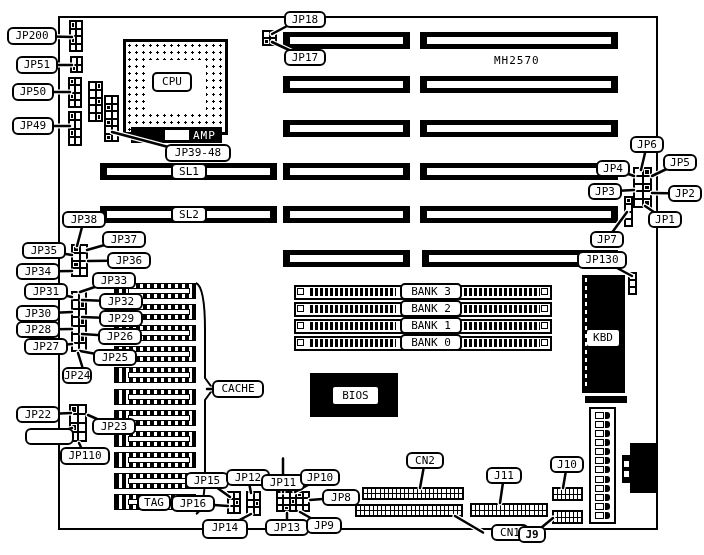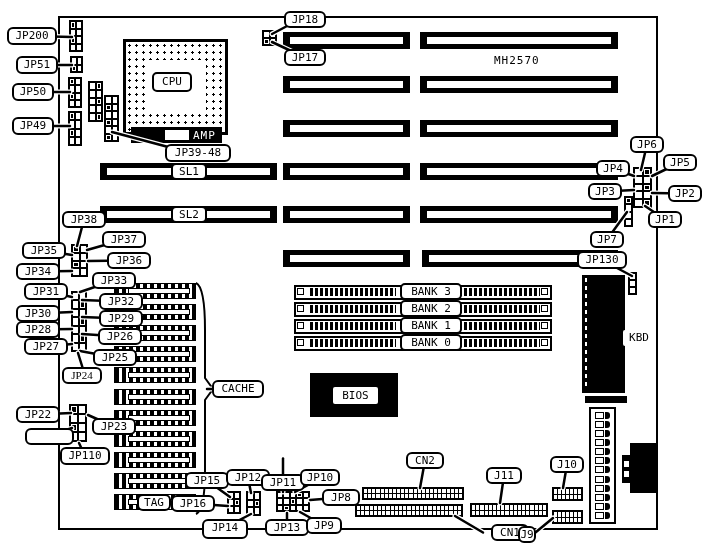--- a/index.html
+++ b/index.html
@@ -666,44 +666,44 @@
       <div class="abs callout" style="left: 16px; top: 263px; width: 44px; height: 17px; line-height: 13px;">JP34</div>
       <div class="abs callout" style="left: 92px; top: 272px; width: 44px; height: 17px; line-height: 13px;">JP33</div>
       <div class="abs callout" style="left: 24px; top: 283px; width: 44px; height: 17px; line-height: 13px;">JP31</div>
       <div class="abs callout" style="left: 99px; top: 293px; width: 44px; height: 17px; line-height: 13px;">JP32</div>
       <div class="abs callout" style="left: 16px; top: 305px; width: 44px; height: 17px; line-height: 13px;">JP30</div>
       <div class="abs callout" style="left: 99px; top: 310px; width: 44px; height: 17px; line-height: 13px;">JP29</div>
       <div class="abs callout" style="left: 16px; top: 321px; width: 44px; height: 17px; line-height: 13px;">JP28</div>
       <div class="abs callout" style="left: 98px; top: 328px; width: 44px; height: 17px; line-height: 13px;">JP26</div>
       <div class="abs callout" style="left: 24px; top: 338px; width: 44px; height: 17px; line-height: 13px;">JP27</div>
       <div class="abs callout" style="left: 93px; top: 349px; width: 44px; height: 17px; line-height: 13px;">JP25</div>
-      <div class="abs callout" style="left: 62px; top: 367px; width: 40px; height: 17px; line-height: 13px; font-family: Liberation Serif, serif;">JP24</div>
+      <div class="abs callout" style="left: 62px; top: 367px; width: 30px; height: 17px; line-height: 13px;">JP24</div>
       <div class="abs callout" style="left: 16px; top: 406px; width: 44px; height: 17px; line-height: 13px;">JP22</div>
       <div class="abs callout" style="left: 92px; top: 418px; width: 44px; height: 17px; line-height: 13px;">JP23</div>
       <div class="abs callout" style="left: 25px; top: 428px; width: 44px; height: 17px; line-height: 13px; padding-left: 45px;">JP21</div>
       <div class="abs callout" style="left: 60px; top: 447px; width: 50px; height: 18px; line-height: 14px;">JP110</div>
       <div class="abs callout" style="left: 137px; top: 494px; width: 34px; height: 17px; line-height: 13px;">TAG</div>
       <div class="abs callout" style="left: 171px; top: 495px; width: 44px; height: 17px; line-height: 13px;">JP16</div>
       <div class="abs callout" style="left: 185px; top: 472px; width: 44px; height: 17px; line-height: 13px;">JP15</div>
       <div class="abs callout" style="left: 226px; top: 469px; width: 44px; height: 17px; line-height: 13px;">JP12</div>
       <div class="abs callout" style="left: 202px; top: 519px; width: 46px; height: 20px; line-height: 13px;">JP14</div>
       <div class="abs callout" style="left: 261px; top: 474px; width: 44px; height: 17px; line-height: 13px;">JP11</div>
       <div class="abs callout" style="left: 300px; top: 469px; width: 40px; height: 17px; line-height: 13px;">JP10</div>
       <div class="abs callout" style="left: 322px; top: 489px; width: 38px; height: 17px; line-height: 13px;">JP8</div>
       <div class="abs callout" style="left: 265px; top: 519px; width: 44px; height: 17px; line-height: 13px;">JP13</div>
       <div class="abs callout" style="left: 306px; top: 517px; width: 36px; height: 17px; line-height: 13px;">JP9</div>
       <div class="abs callout" style="left: 406px; top: 452px; width: 38px; height: 17px; line-height: 13px;">CN2</div>
       <div class="abs callout" style="left: 486px; top: 467px; width: 36px; height: 17px; line-height: 13px;">J11</div>
       <div class="abs callout" style="left: 550px; top: 456px; width: 34px; height: 17px; line-height: 13px;">J10</div>
       <div class="abs callout" style="left: 491px; top: 524px; width: 38px; height: 17px; line-height: 13px;">CN1</div>
-      <div class="abs callout" style="left: 518px; top: 526px; width: 18px; height: 17px; line-height: 13px;">J9</div>
+      <div class="abs callout" style="left: 518px; top: 526px; width: 28px; height: 17px; line-height: 13px; font-weight: bold;">J9</div>
       <div class="abs callout" style="left: 212px; top: 380px; width: 52px; height: 18px; line-height: 14px;">CACHE</div>
       <div class="abs partlabel" style="left: 152px; top: 72px; width: 40px; height: 20px; line-height: 16px;">CPU</div>
       <div class="abs partlabel" style="left: 171px; top: 163px; width: 36px; height: 17px; line-height: 13px;">SL1</div>
       <div class="abs partlabel" style="left: 171px; top: 206px; width: 36px; height: 17px; line-height: 13px;">SL2</div>
       <div class="abs partlabel" style="left: 400px; top: 283px; width: 62px; height: 17px; line-height: 13px;">BANK 3</div>
       <div class="abs partlabel" style="left: 400px; top: 300px; width: 62px; height: 17px; line-height: 13px;">BANK 2</div>
       <div class="abs partlabel" style="left: 400px; top: 317px; width: 62px; height: 17px; line-height: 13px;">BANK 1</div>
       <div class="abs partlabel" style="left: 400px; top: 334px; width: 62px; height: 17px; line-height: 13px;">BANK 0</div>
       <div class="abs invlabel" style="left: 333px; top: 387px; width: 45px; height: 17px; line-height: 17px;">BIOS</div>
-      <div class="abs invlabel" style="left: 587px; top: 330px; width: 32px; height: 16px; line-height: 16px; margin-left: 36px;">KBD</div>
+      <div class="abs invlabel" style="left: 587px; top: 330px; width: 32px; height: 16px; line-height: 16px;">KBD</div>
     </div>
 </div>
 
 </body></html>

